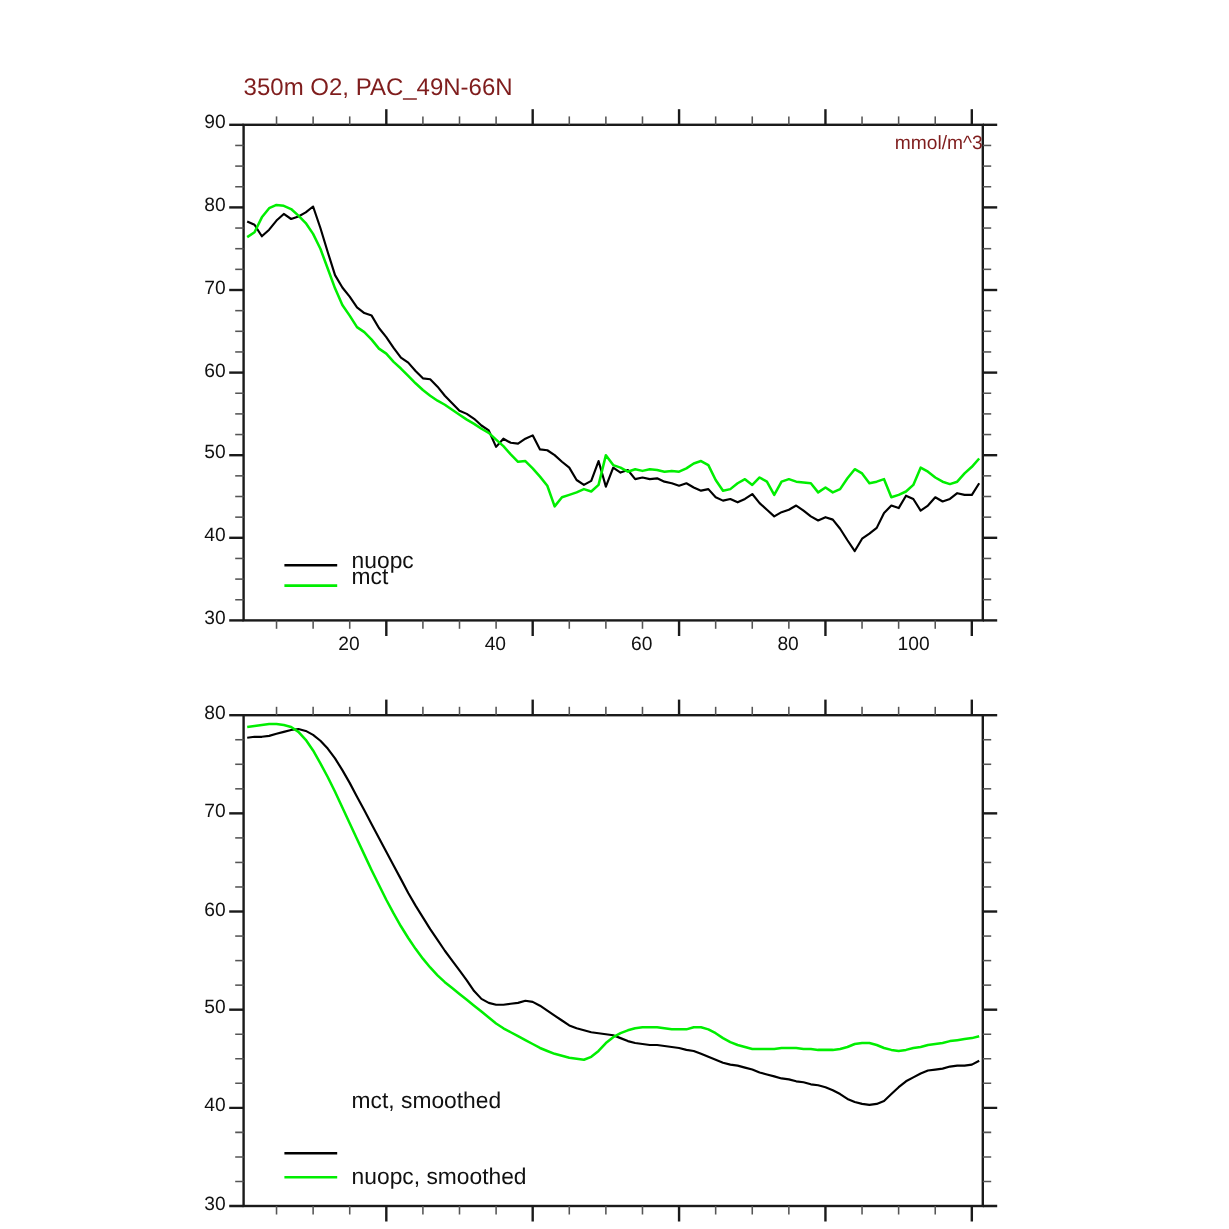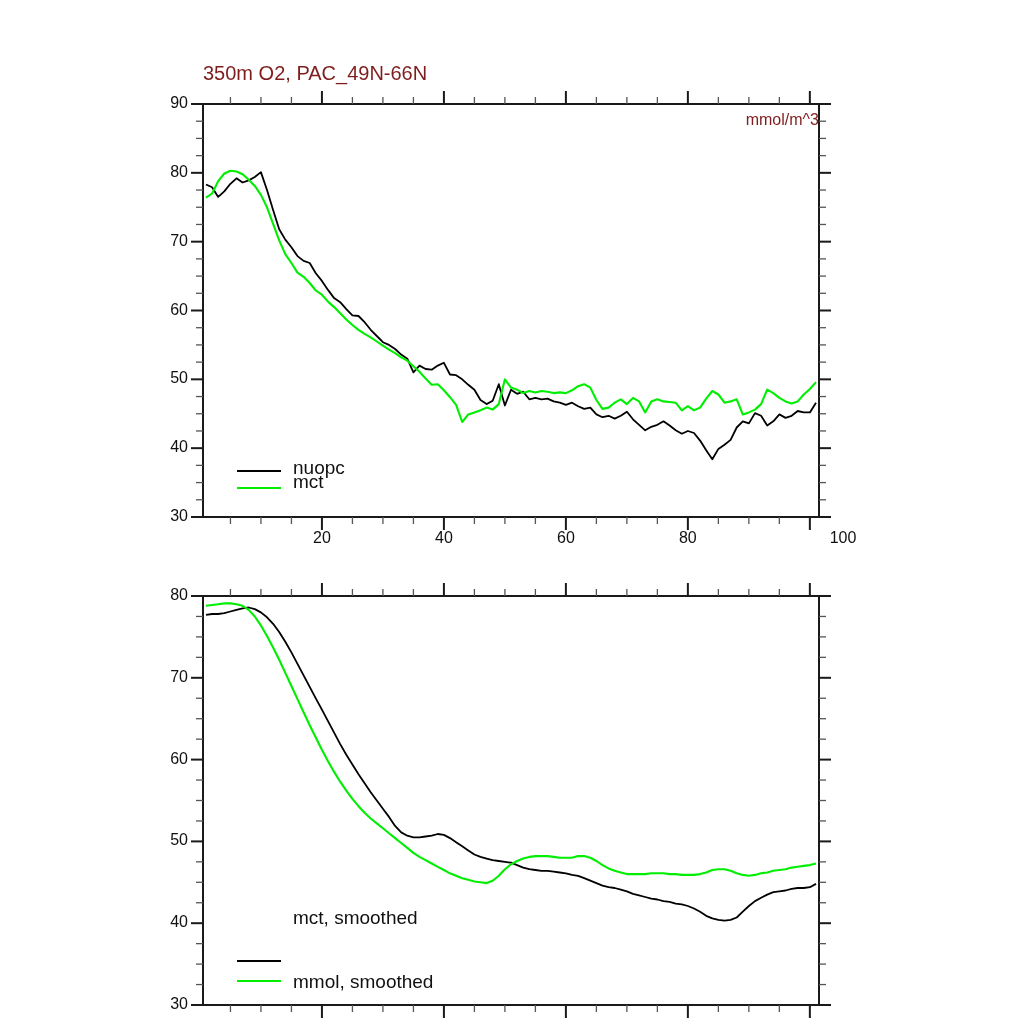--- a/index.html
+++ b/index.html
@@ -4,21 +4,21 @@
 <style>
   html,body{margin:0;padding:0;background:#ffffff;}
   .stage{position:relative;width:1024px;height:1024px;background:#ffffff;overflow:hidden;
          font-family:"Liberation Sans", sans-serif;}
   .stage svg{position:absolute;left:0;top:0;}
   .txt{position:absolute;color:#7f1d1d;white-space:nowrap;}
   .title-left{left:203px;top:62px;font-size:20px;}
   .title-right{right:205px;top:66px;font-size:16px;margin-top:45px;}
   .tick-label{position:absolute;color:#111;font-size:16px;line-height:20px;}
   .ylab{text-align:right;width:60px;}
-  .xlab{text-align:center;width:80px;}
+  .xlab{width:80px;}
   .leg-label{position:absolute;left:293px;color:#111;font-size:19px;line-height:19px;}
 </style>
 </head>
 <body>
 
 <div class="stage">
   <svg id="plot-svg" width="1024" height="1024" viewBox="0 0 1024 1024">
       <rect x="203" y="104" width="616" height="413" fill="none" stroke="#1a1a1a" stroke-width="2"></rect>
       <line x1="230.44554455445544" y1="517" x2="230.44554455445544" y2="524" stroke="#555555" stroke-width="1.3"></line>
       <line x1="230.44554455445544" y1="104" x2="230.44554455445544" y2="97" stroke="#555555" stroke-width="1.3"></line>
@@ -211,26 +211,26 @@
       <div class="tick-label ylab" style="left: 128px; top: 437.167px;">40</div>
       <div class="tick-label ylab" style="left: 128px; top: 368.333px;">50</div>
       <div class="tick-label ylab" style="left: 128px; top: 299.5px;">60</div>
       <div class="tick-label ylab" style="left: 128px; top: 230.667px;">70</div>
       <div class="tick-label ylab" style="left: 128px; top: 161.833px;">80</div>
       <div class="tick-label ylab" style="left: 128px; top: 93px;">90</div>
       <div class="tick-label xlab" style="left: 281.931px; top: 528px;">20</div>
       <div class="tick-label xlab" style="left: 403.911px; top: 528px;">40</div>
       <div class="tick-label xlab" style="left: 525.891px; top: 528px;">60</div>
       <div class="tick-label xlab" style="left: 647.871px; top: 528px;">80</div>
-      <div class="tick-label xlab" style="left: 803px; top: 528px;">100</div>
+      <div class="tick-label xlab" style="left: 748px; top: 528px;">100</div>
       <div class="tick-label ylab" style="left: 128px; top: 994px;">30</div>
       <div class="tick-label ylab" style="left: 128px; top: 912.2px;">40</div>
       <div class="tick-label ylab" style="left: 128px; top: 830.4px;">50</div>
       <div class="tick-label ylab" style="left: 128px; top: 748.6px;">60</div>
       <div class="tick-label ylab" style="left: 128px; top: 666.8px;">70</div>
       <div class="tick-label ylab" style="left: 128px; top: 585px;">80</div>
     </div>
 
   <div class="leg-label" style="top:472px">mct</div>
   <div class="leg-label" style="top:458px">nuopc</div>
   <div class="leg-label" style="top:908px">mct, smoothed</div>
-  <div class="leg-label" style="top:972px">mmol, smoothed</div>
+  <div class="leg-label" style="top:972px">nuopc, smoothed</div>
 </div>
 
 </body></html>

